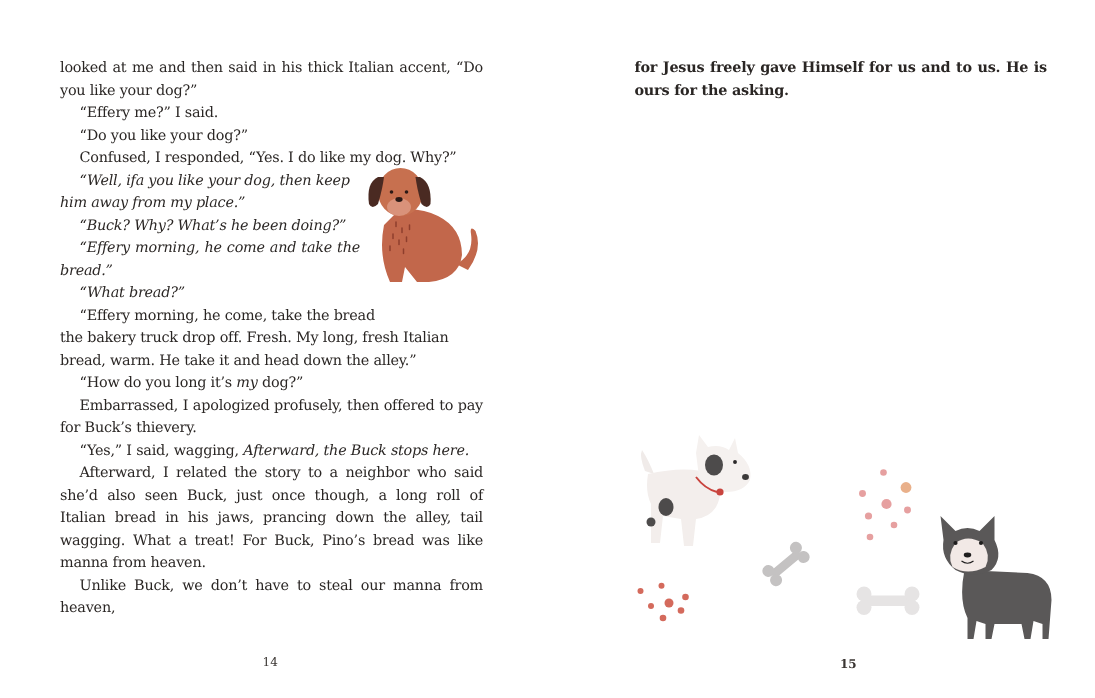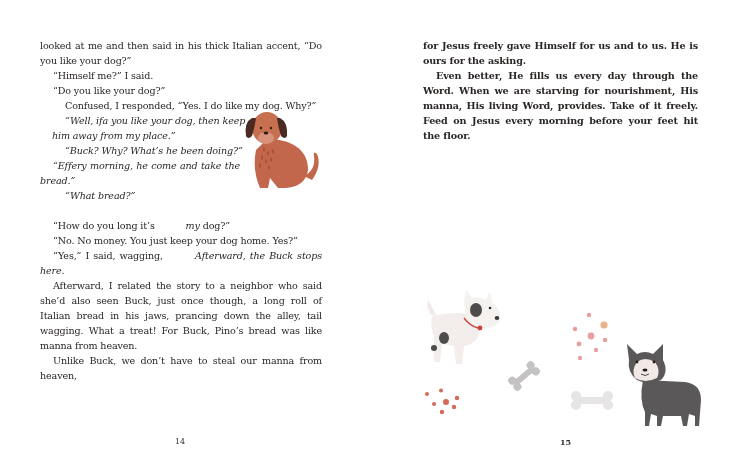--- a/index.html
+++ b/index.html
@@ -7,45 +7,46 @@
          font-family:"DejaVu Serif", "Liberation Serif", serif; color:#2a2624; }
   .page { position:absolute; top:0; height:397px; }
   .page-left { left:0; width:365px; }
   .page-right { left:379px; width:365px;font-weight:bold; }
   .text { position:absolute; font-size:9.6px; line-height:15px; letter-spacing:-0.15px; }
   .page-left .text { left:40px; top:38px; width:282px; }
   .page-right .text { left:44px; top:38px; width:275px; }
   .text p { margin:0; text-indent:0; text-align:justify; }
   .text p.ind { text-indent:13px; }
   .text p.narrow { width:200px;font-style:italic; }
-  .text p.noj { text-align:left;margin-left:12px; }
-  .text em { font-style:italic;margin-left:28px; }
+  .text p.noj { text-align:left; }
+  .text em { font-style:italic; }
   .pagenum { position:absolute; top:437px; font-size:8px; color:#3a3532; }
   .page-left .pagenum { left:175px; }
   .page-right .pagenum { left:181px; }
   .illus { position:absolute; }
 </style>
 </head>
 <body>
 
 <div class="page page-left">
   <div class="text">
     <p>looked at me and then said in his thick Italian accent, “Do you like your dog?”</p>
-    <p class="ind">“Himself me?” I said.</p>
+    <p class="ind">“Effery me?” I said.</p>
     <p class="ind">“Do you like your dog?”</p>
     <p class="ind noj">Confused, I responded, “Yes. I do like my dog. Why?”</p>
     <p class="ind narrow noj">“Well, ifa you like your dog, then keep him away from my place.”</p>
     <p class="ind narrow noj">“Buck? Why? What’s he been doing?”</p>
     <p class="ind narrow">“Effery morning, he come and take the bread.”</p>
     <p class="ind narrow noj">“What bread?”</p>
     <p class="ind noj">
-      <br>
+      <span>“Effery morning, he come, take the bread</span><br>
+      <span>the bakery truck drop off. Fresh. My long, fresh Italian bread, warm. He take it and head down the alley.”</span>
     </p>
     <p class="ind"><span>“How do you long it’s </span><em>my</em><span> dog?”</span></p>
-    <p class="ind">“No. No money. You just keep your dog home. Yes?”</p>
+    <p class="ind">Embarrassed, I apologized profusely, then offered to pay for Buck’s thievery.</p>
     <p class="ind"><span>“Yes,” I said, wagging, </span><em>Afterward, the Buck stops here.</em></p>
     <p class="ind">Afterward, I related the story to a neighbor who said she’d also seen Buck, just once though, a long roll of Italian bread in his jaws, prancing down the alley, tail wagging. What a treat! For Buck, Pino’s bread was like manna from heaven.</p>
     <p class="ind">Unlike Buck, we don’t have to steal our manna from heaven,</p>
   </div>
 
   <svg class="illus" style="left:242px;top:110px;" width="85" height="82" viewBox="0 0 85 82">
 
     <path d="M62 66 Q74 60 72 46 Q71 40 75 44 Q80 56 70 70 Z" fill="#c2674b"></path>
 
     <path d="M14 40 Q10 60 18 78 L26 78 L28 68 L36 78 L44 78 Q64 76 66 60 Q66 42 50 34 Q38 28 24 30 Z" fill="#c2674b"></path>
@@ -72,21 +73,20 @@
     <circle cx="29" cy="18" r="1.2" fill="#2b1a16"></circle>
     <ellipse cx="24" cy="23" rx="2.4" ry="1.6" fill="#2b1a16"></ellipse>
   </svg>
 
   <div class="pagenum">14</div>
 </div>
 
 <div class="page page-right">
   <div class="text">
     <p>for Jesus freely gave Himself for us and to us. He is ours for the asking.</p>
-    <p class="ind">Even better, He fills us every day through the Word. When we are starving for nourishment, His manna, His living Word, provides. Take of it freely. Feed on Jesus every morning before your feet hit the floor.</p>
   </div>
 
   <svg class="illus" style="left:45px;top:288px;" width="85" height="82" viewBox="0 0 85 82">
 
     <path d="M6 26 Q2 16 4 12 Q8 18 12 28 Z" fill="#f0ebe9"></path>
 
     <path d="M8 28 Q6 40 10 48 L10 74 L16 74 L18 56 L30 58 L32 76 L38 76 L40 58 Q54 56 56 42 L52 28 Q34 22 8 28 Z" fill="#f3eeec"></path>
 
     <path d="M40 14 L42 2 L48 10 Q56 8 62 12 L66 4 L68 14 Q78 22 76 32 Q72 40 60 40 Q46 40 42 30 Z" fill="#f5f1ef"></path>
 

